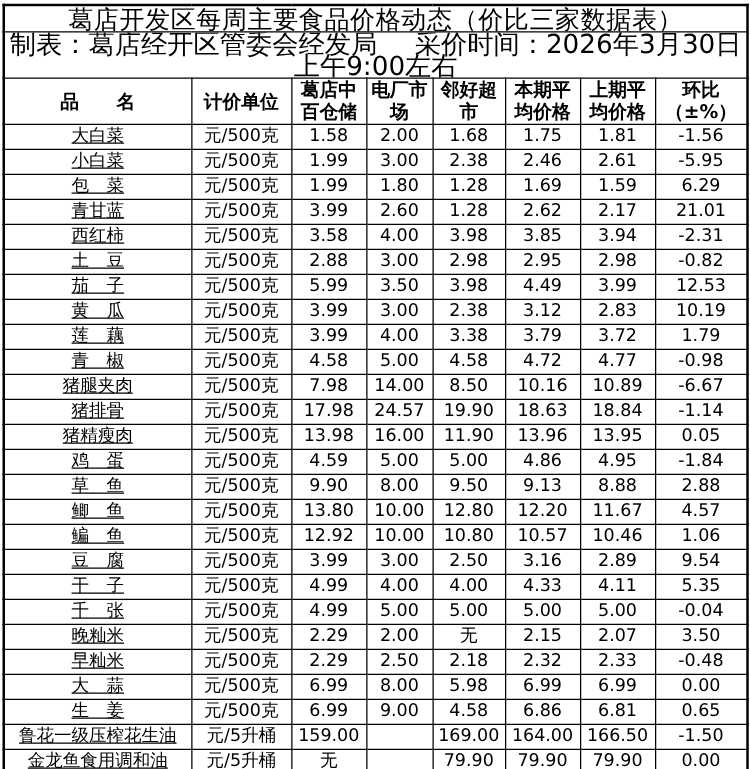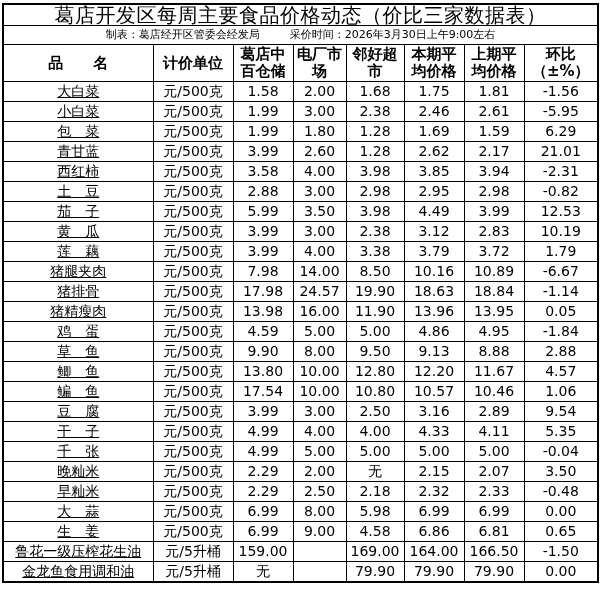--- a/index.html
+++ b/index.html
@@ -30,21 +30,21 @@
   }
   td.title-cell {
     height: 20px;
     font-size: 20px;
     font-weight: normal;
     line-height: 20px;
     letter-spacing: 0.5px;
   }
   td.subtitle-cell {
     height: 18px;
-    font-size: 11px;
+    font-size: 21px;
     line-height: 18px;
   }
   td.subtitle-cell .gap { display: inline-block; width: 30px; }
   tr.header-row td {
     height: 36px;
     font-size: 15px;
     font-weight: bold;
     white-space: pre-line;
     line-height: 17px;
   }
@@ -182,20 +182,30 @@
           <td class="c0">莲　藕</td>
           <td class="c1">元/500克</td>
           <td class="c2">3.99</td>
           <td class="c3">4.00</td>
           <td class="c4">3.38</td>
           <td class="c5">3.79</td>
           <td class="c6">3.72</td>
           <td class="c7">1.79</td>
         </tr>
         <tr>
+          <td class="c0">青　椒</td>
+          <td class="c1">元/500克</td>
+          <td class="c2">4.58</td>
+          <td class="c3">5.00</td>
+          <td class="c4">4.58</td>
+          <td class="c5">4.72</td>
+          <td class="c6">4.77</td>
+          <td class="c7">-0.98</td>
+        </tr>
+        <tr>
           <td class="c0">猪腿夹肉</td>
           <td class="c1">元/500克</td>
           <td class="c2">7.98</td>
           <td class="c3">14.00</td>
           <td class="c4">8.50</td>
           <td class="c5">10.16</td>
           <td class="c6">10.89</td>
           <td class="c7">-6.67</td>
         </tr>
         <tr>
@@ -244,21 +254,21 @@
           <td class="c2">13.80</td>
           <td class="c3">10.00</td>
           <td class="c4">12.80</td>
           <td class="c5">12.20</td>
           <td class="c6">11.67</td>
           <td class="c7">4.57</td>
         </tr>
         <tr>
           <td class="c0">鳊　鱼</td>
           <td class="c1">元/500克</td>
-          <td class="c2">17.54</td>
+          <td class="c2">12.92</td>
           <td class="c3">10.00</td>
           <td class="c4">10.80</td>
           <td class="c5">10.57</td>
           <td class="c6">10.46</td>
           <td class="c7">1.06</td>
         </tr>
         <tr>
           <td class="c0">豆　腐</td>
           <td class="c1">元/500克</td>
           <td class="c2">3.99</td>

